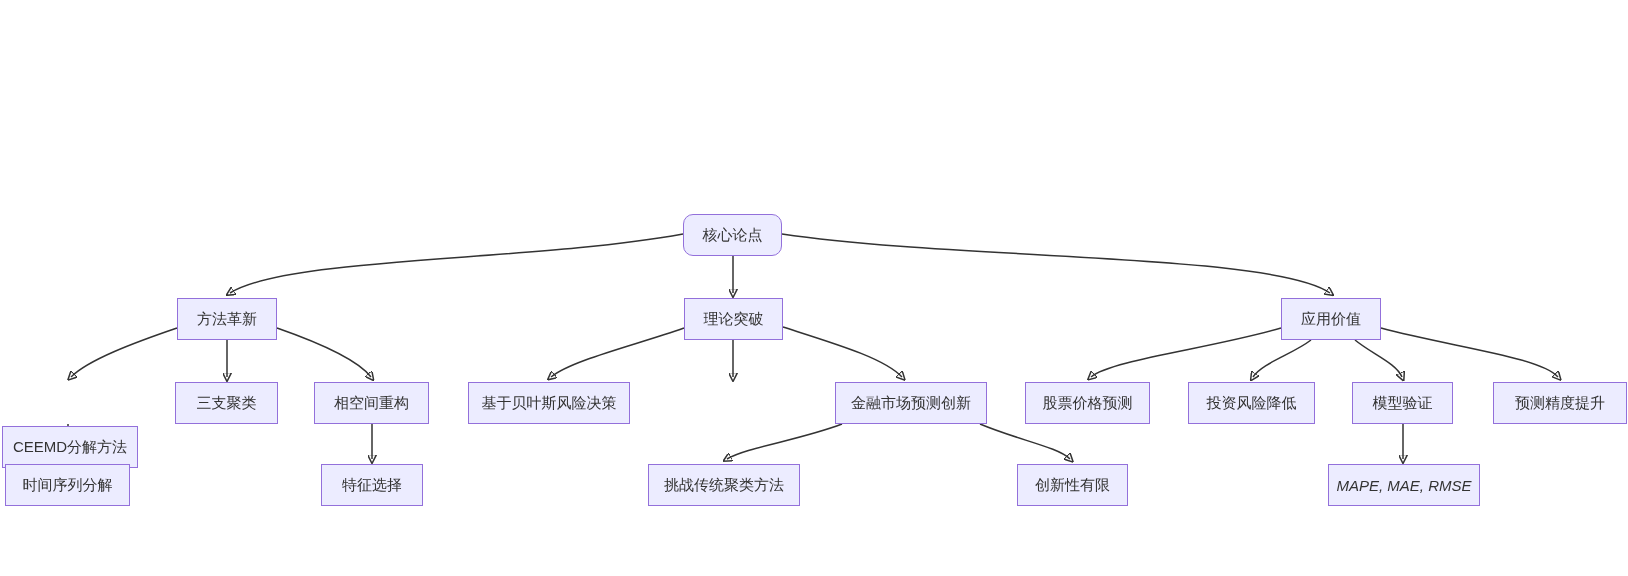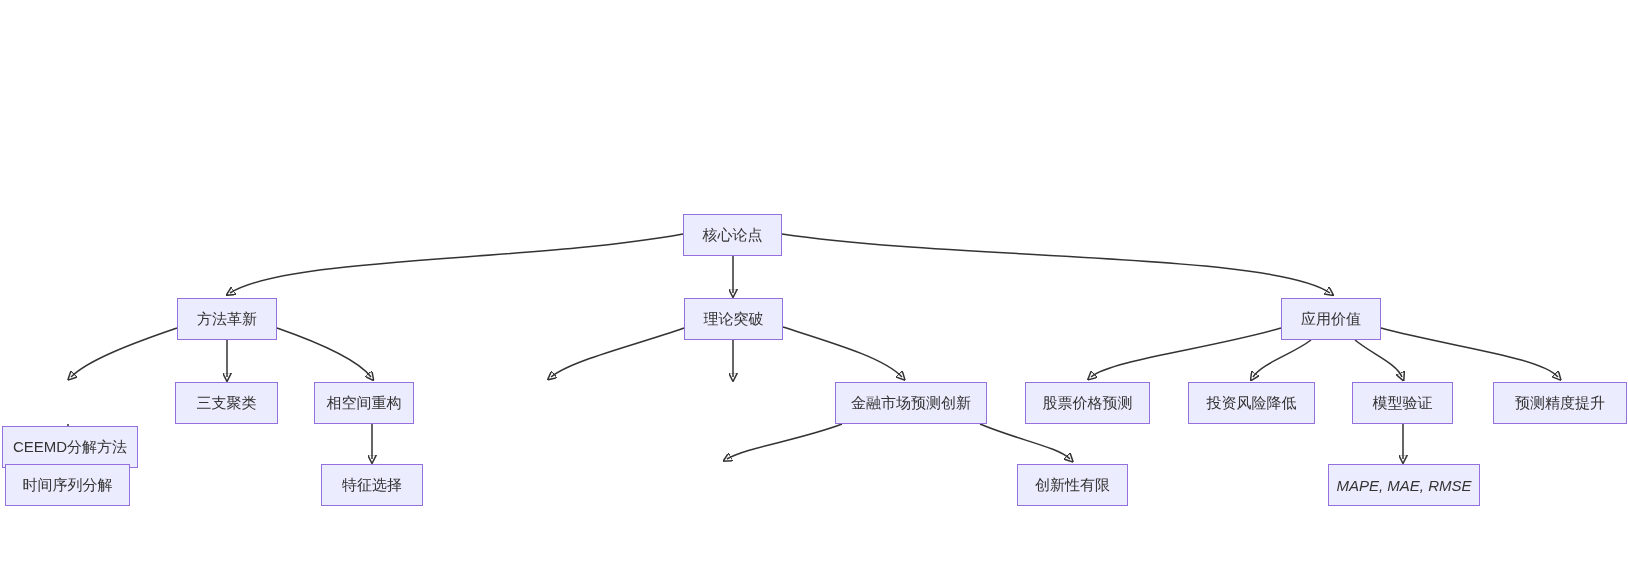--- a/index.html
+++ b/index.html
@@ -61,33 +61,35 @@
     <path d="M 1311 340 C 1293 354, 1262 363, 1253 377" marker-end="url(#arrow)"></path>
     <path d="M 1355 340 C 1372 354, 1396 363, 1402 377" marker-end="url(#arrow)"></path>
     <path d="M 1381 328 C 1452 347, 1540 357, 1558 377" marker-end="url(#arrow)"></path>
     <path d="M 68 424 L 68 459" marker-end="url(#arrow)"></path>
     <path d="M 372 424 L 372 459" marker-end="url(#arrow)"></path>
     <path d="M 842 424 C 800 440, 748 447, 727 459" marker-end="url(#arrow)"></path>
     <path d="M 980 424 C 1018 440, 1058 447, 1070 459" marker-end="url(#arrow)"></path>
     <path d="M 1403 424 L 1403 459" marker-end="url(#arrow)"></path>
   </svg>
 
-  <div class="node" style="left:683px; top:214px; width:99px;">核心论点</div>
+  <div class="node" style="left:683px; top:214px; width:99px;border-radius:10px;">核心论点</div>
 
   <div class="node" style="left:177px; top:298px; width:100px;">方法革新</div>
   <div class="node" style="left:684px; top:298px; width:99px;">理论突破</div>
   <div class="node" style="left:1281px; top:298px; width:100px;">应用价值</div>
 
   <div class="node" style="left:2px; top:382px; width:136px;margin-top:44px;">CEEMD分解方法</div>
   <div class="node" style="left:175px; top:382px; width:103px;">三支聚类</div>
-  <div class="node" style="left:314px; top:382px; width:100px;">相空间重构</div>
+  <div class="node" style="left:314px; top:382px; width:115px;">相空间重构</div>
+  <div class="node" style="left:468px; top:382px; width:162px;">基于贝叶斯风险决策</div>
   <div class="node" style="left:835px; top:382px; width:152px;">金融市场预测创新</div>
   <div class="node" style="left:1025px; top:382px; width:125px;">股票价格预测</div>
   <div class="node" style="left:1188px; top:382px; width:127px;">投资风险降低</div>
   <div class="node" style="left:1352px; top:382px; width:101px;">模型验证</div>
   <div class="node" style="left:1493px; top:382px; width:134px;">预测精度提升</div>
 
   <div class="node" style="left:5px; top:464px; width:125px;">时间序列分解</div>
   <div class="node" style="left:321px; top:464px; width:102px;">特征选择</div>
+  <div class="node" style="left:648px; top:464px; width:152px;">挑战传统聚类方法</div>
   <div class="node" style="left:1017px; top:464px; width:111px;">创新性有限</div>
   <div class="node" style="left:1328px; top:464px; width:152px;font-style:italic;">MAPE, MAE, RMSE</div>
 
 </div>
 
 </body></html>

